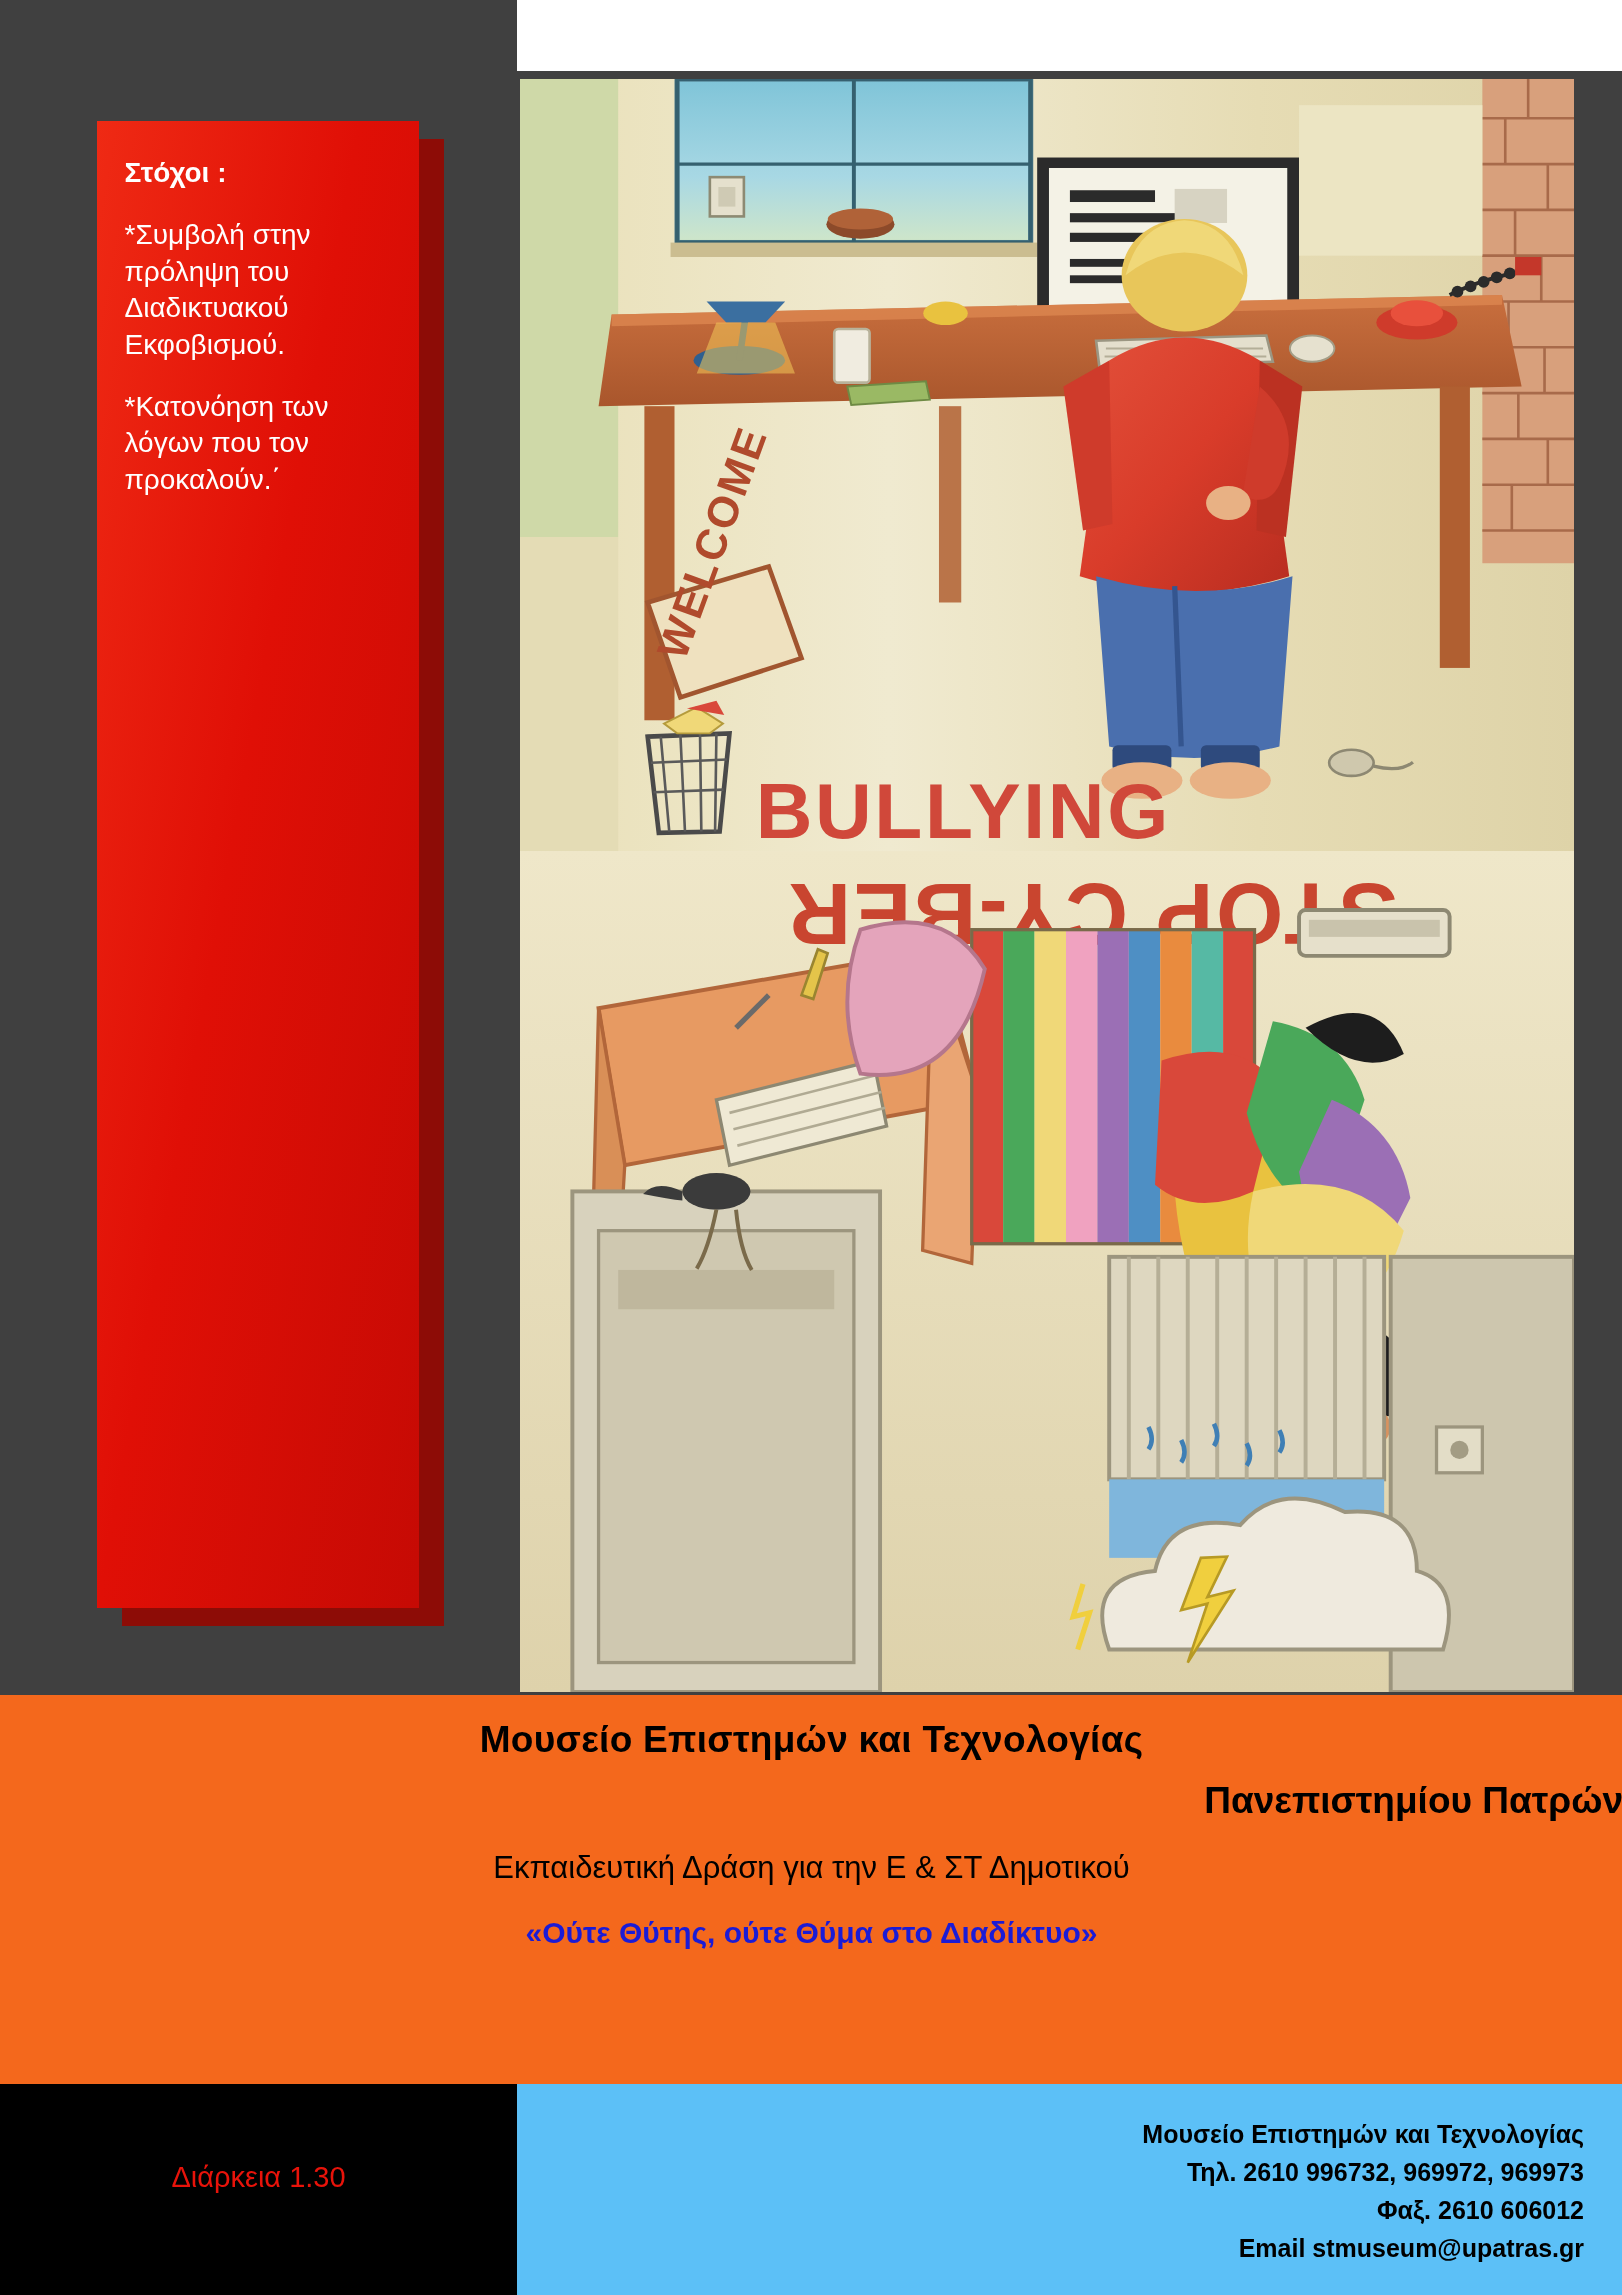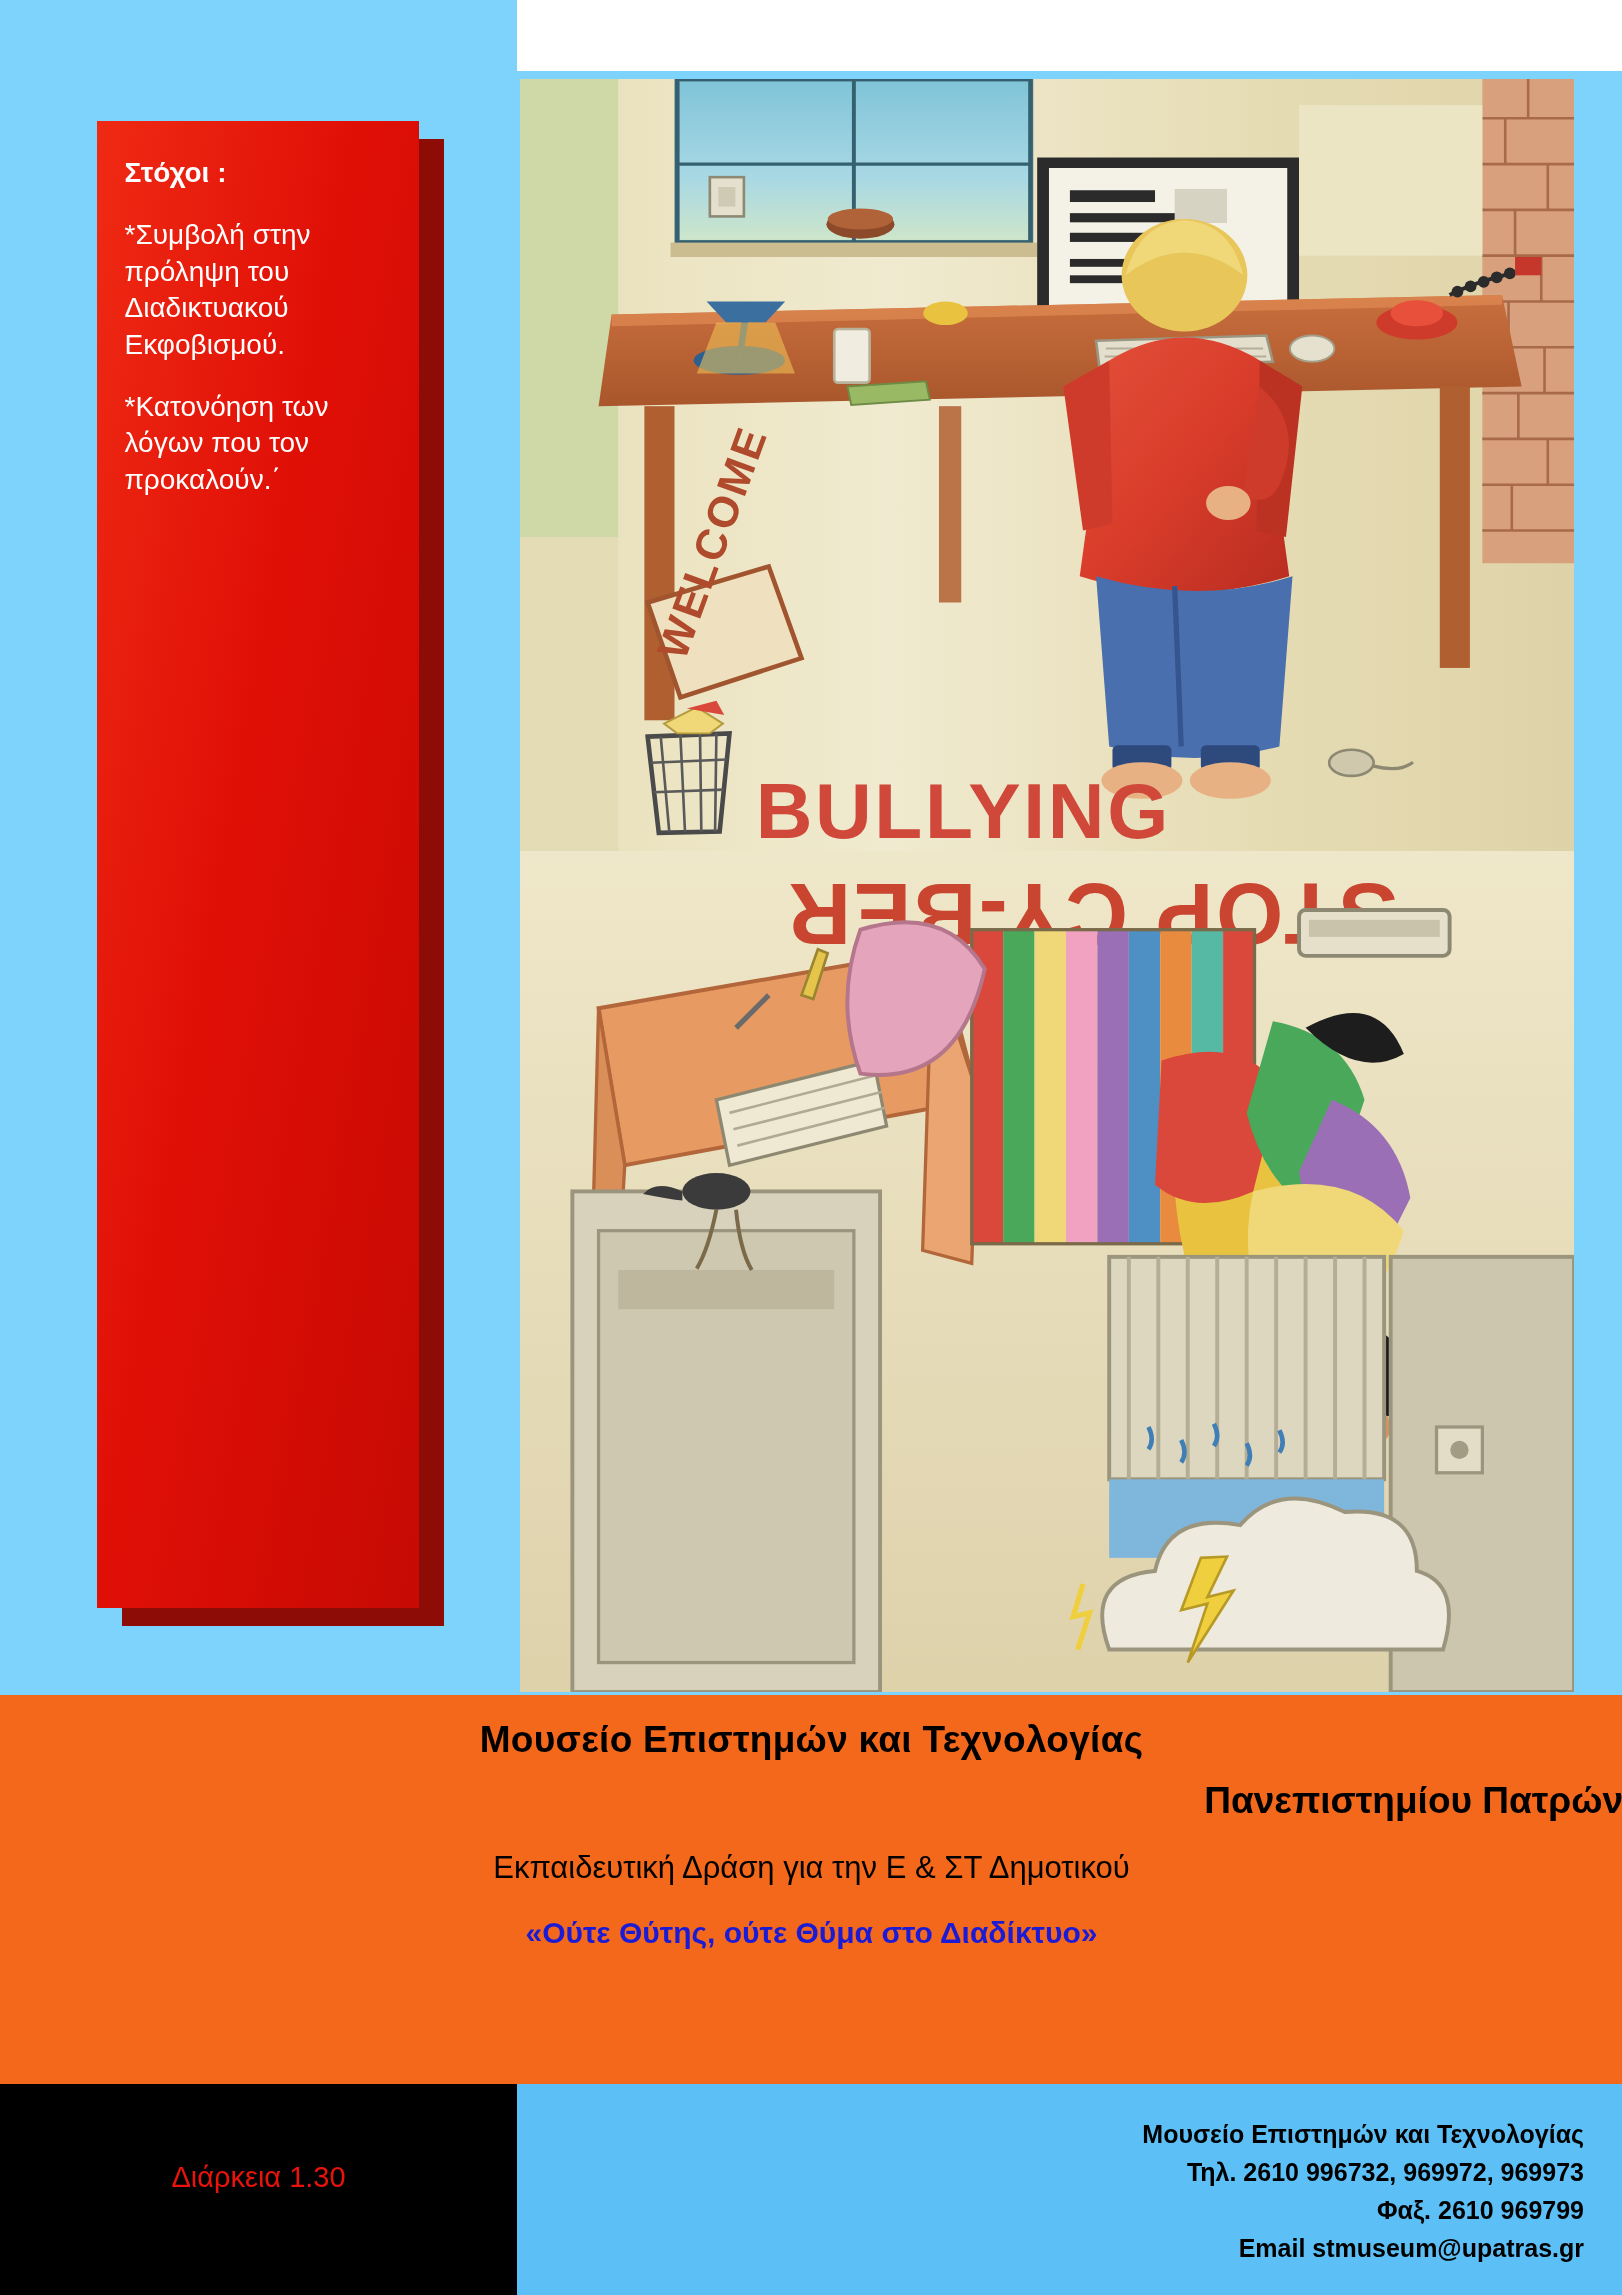--- a/index.html
+++ b/index.html
@@ -12,21 +12,21 @@
     height: 2295px;
     position: relative;
     font-family: "Liberation Sans", sans-serif;
     overflow: hidden;
   }
 
   
   .page {
     position: absolute;
     inset: 0;
-    background: #7dd3fc;
+    background: #404040;
   }
   .top-white-strip {
     position: absolute;
     left: 517px;
     top: 0;
     width: 1106px;
     height: 71px;
     background: #ffffff;
   }
 
@@ -402,18 +402,18 @@
     <div class="slogan">«Ούτε Θύτης, ούτε Θύμα στο Διαδίκτυο»</div>
   </div>
 
   <div class="bottom-left">
     <div class="duration">Διάρκεια  1.30</div>
   </div>
 
   <div class="bottom-right">
     <div>Μουσείο Επιστημών και Τεχνολογίας</div>
     <div>Τηλ. 2610 996732, 969972, 969973</div>
-    <div>Φαξ. 2610 969799</div>
+    <div>Φαξ. 2610 606012</div>
     <div>Email stmuseum@upatras.gr</div>
   </div>
 
 </div>
 
 
 </body></html>

